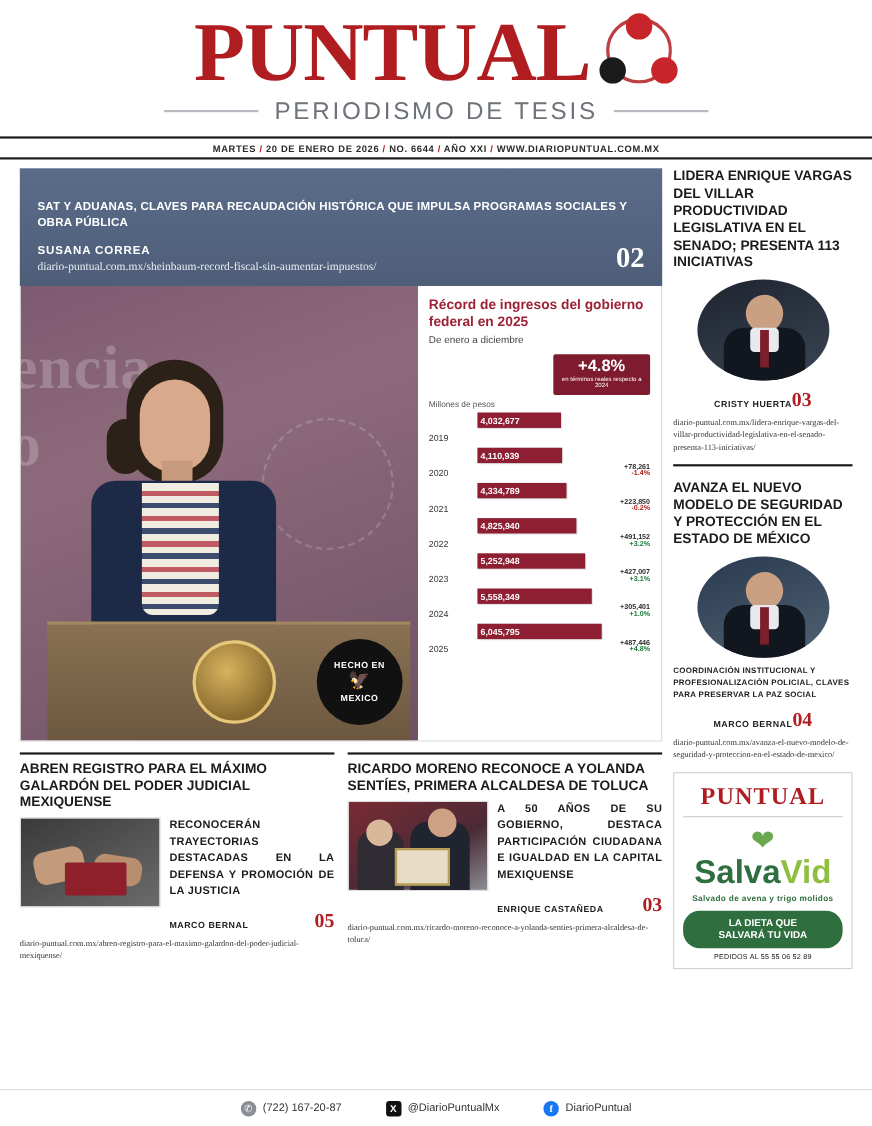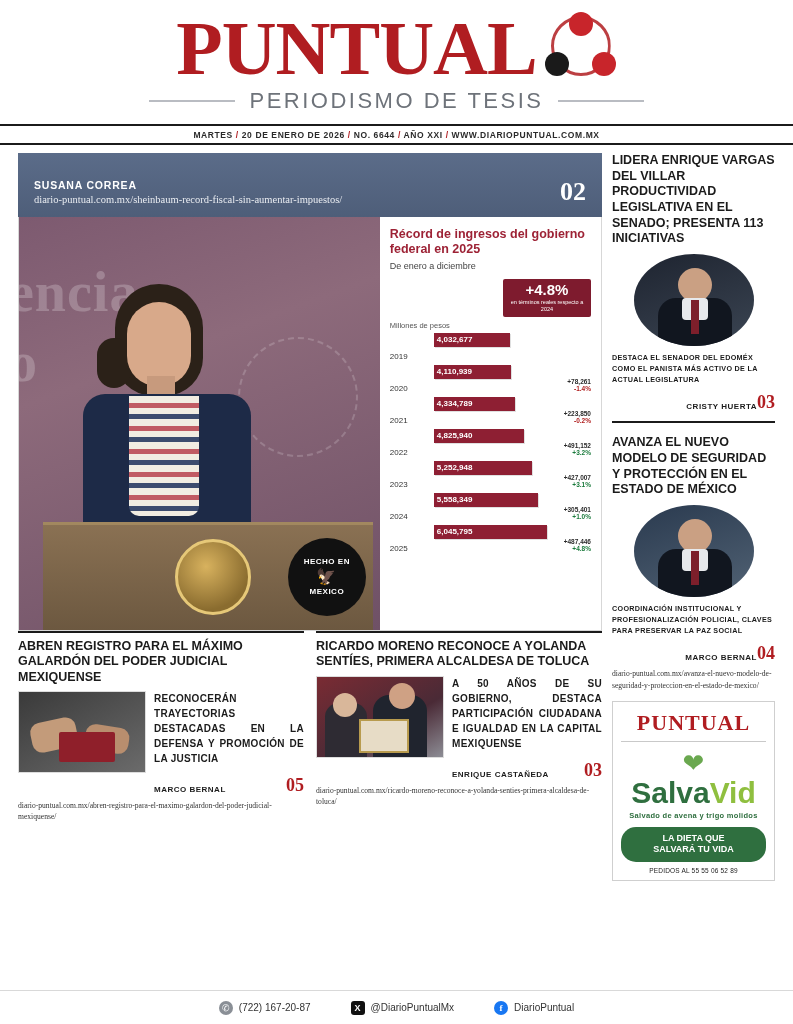--- a/index.html
+++ b/index.html
@@ -176,21 +176,21 @@
     display:flex; align-items:center; padding-left: 3px; font-weight:bold;
     box-shadow: 1px 1px 0 rgba(0,0,0,.12);
   }
   .bar-delta { width: 40px; text-align:right; line-height:1.05; }
   .bar-delta .d1 { font-size: 6.5px; font-weight:bold; color:#2b2b2b; }
   .bar-delta .d2 { font-size: 6.5px; font-weight:bold; }
   .d-pos { color:#1a7a3c; }
   .d-neg { color:#b02020; }
 
   
-  .bottom-row { display:flex; gap: 12px; margin-top: 0; }
+  .bottom-row { display:flex; gap: 12px; margin-top: 10px; }
   .bstory { width: 286px; border-top: 2px solid #1b1b1b; padding-top: 6px; }
   .bstory h3 {
     margin:0; font-size: 12.5px; line-height:1.22; font-weight:bold; color:#1b1b1b;
     text-transform: uppercase;
   }
   .bstory .inner { display:flex; gap: 8px; margin-top: 6px; }
   .bthumb {
     width: 128px; height: 82px; flex: none; border:1px solid #ddd;
     background: linear-gradient(150deg,#3a3a3a,#6b6b6b);
     position: relative; overflow:hidden;
@@ -230,21 +230,21 @@
   }
   .side-photo.p2 { background: linear-gradient(160deg,#2a3a4f,#516274); }
   .side-photo .h { position:absolute; left: 44px; top: 14px; width: 34px; height: 34px; background:#caa083; border-radius:50%;}
   .side-photo .b { position:absolute; left: 24px; top: 44px; width: 74px; height: 52px; background:#11161f; border-radius: 18px 18px 0 0;}
   .side-photo .tie { position:absolute; left: 57px; top: 46px; width: 8px; height: 34px; background:#7d1f2b;}
   .side-photo .shirt { position:absolute; left: 48px; top: 44px; width: 26px; height: 22px; background:#e7e9ec; border-radius: 4px;}
   .side-cap {
     font-size: 7.2px; line-height:1.55; letter-spacing:.3px; text-transform:uppercase;
     text-align:left; font-weight: bold; color:#1b1b1b;
   }
-  .side-foot { display:flex; align-items:flex-end; justify-content:flex-end; margin-top: 8px; }
+  .side-foot { display:flex; align-items:flex-end; justify-content:center; margin-top: 8px; }
   .side-foot .author { font-size: 8px; font-weight:bold; letter-spacing:.5px; }
   .side-foot .pg { font-family:"Liberation Serif", serif; font-size: 18px; font-weight:bold; color:#b01d21; line-height:1;}
   .side-link { font-family:"Liberation Serif", serif; font-size: 7.6px; color:#333; line-height:1.5; margin-top: 6px; }
 
   
   .ad {
     border: 1px solid #cfcfcf; background:#fff; padding: 8px 8px 6px; text-align:center;
     margin-top: 4px;
   }
   .ad .brand {
@@ -313,20 +313,21 @@
         <span class="url">WWW.DIARIOPUNTUAL.COM.MX</span>
       </div>
     </div>
   </div>
 
   <div class="body-grid">
 
     <div class="col-main">
 
       <div class="hero">
+        <div class="deck">SAT Y ADUANAS, CLAVES PARA RECAUDACIÓN HISTÓRICA  QUE IMPULSA PROGRAMAS SOCIALES Y OBRA PÚBLICA</div>
         <div class="hero-byline-row">
           <div class="hero-byline">
             <div class="author">SUSANA CORREA</div>
             <div class="link">diario-puntual.com.mx/sheinbaum-record-fiscal-sin-aumentar-impuestos/</div>
           </div>
           <div class="hero-page">02</div>
         </div>
       </div>
 
       <div class="hero-media">
@@ -479,25 +480,25 @@
     <div class="col-side">
 
       <div class="side-item">
         <h3>LIDERA ENRIQUE VARGAS DEL VILLAR PRODUCTIVIDAD LEGISLATIVA EN EL SENADO; PRESENTA 113 INICIATIVAS</h3>
         <div class="side-photo">
           <div class="b"></div>
             <div class="h"></div>
             <div class="shirt"></div>
             <div class="tie"></div>
         </div>
-        <div class="side-cap">DESTACA EL SENADOR DEL EDOMÉX COMO EL PANISTA MÁS ACTIVO DE LA ACTUAL LEGISLATURA</div>
         <div class="side-foot">
           <div class="author">CRISTY HUERTA</div>
           <div class="pg">03</div>
         </div>
+        <div class="side-link">diario-puntual.com.mx/lidera-enrique-vargas-del-villar-productividad-legislativa-en-el-senado-presenta-113-iniciativas/</div>
       </div>
 
       <div class="side-item">
         <h3>AVANZA EL NUEVO MODELO DE SEGURIDAD Y PROTECCIÓN EN EL ESTADO DE MÉXICO</h3>
         <div class="side-photo p2">
           <div class="b"></div>
             <div class="h"></div>
             <div class="shirt"></div>
             <div class="tie"></div>
         </div>

